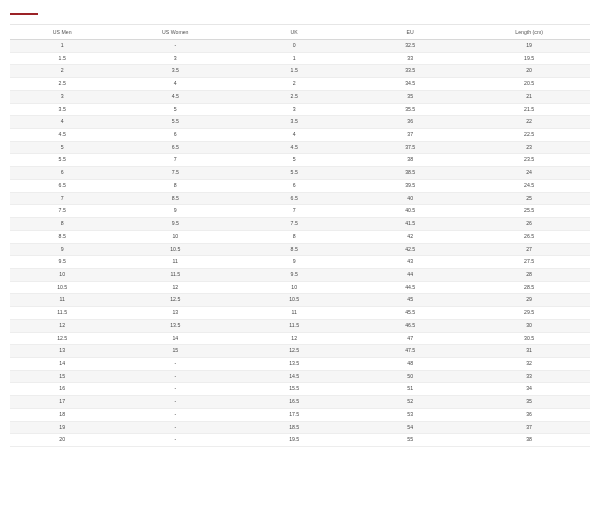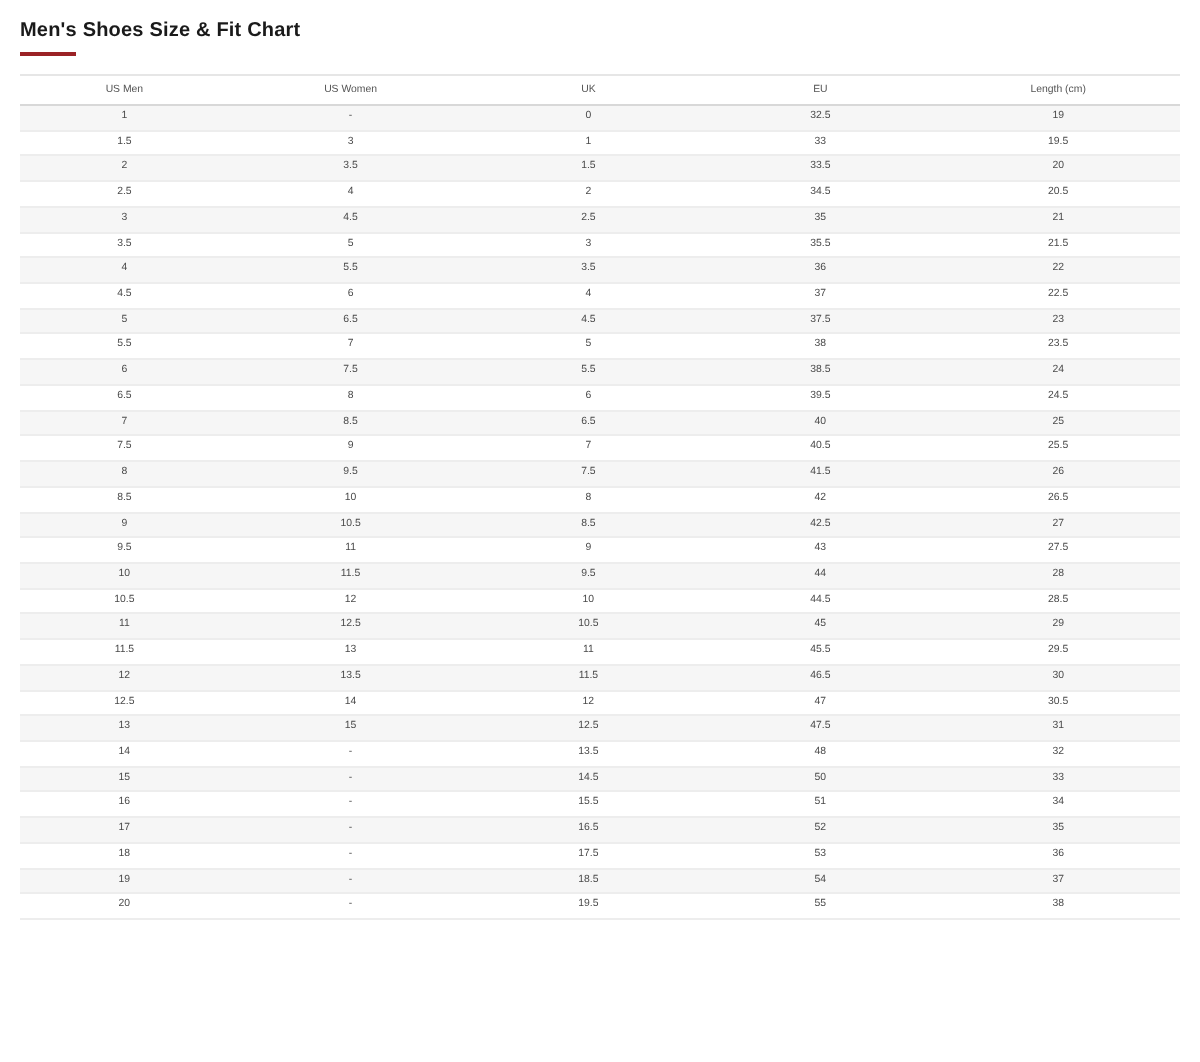--- a/index.html
+++ b/index.html
@@ -67,21 +67,20 @@
   col.c1 { width: 21%; }
   col.c2 { width: 20%; }
   col.c3 { width: 20%; }
   col.c4 { width: 21%; }
 </style>
 </head>
 <body>
 
 <div class="page">
 
-  <h1 class="title">Men's Shoes Size &amp; Fit Chart</h1>
   <div class="title-rule"></div>
 
   <table class="size-chart">
     <colgroup>
       <col class="c0">
         <col class="c1">
         <col class="c2">
         <col class="c3">
         <col class="c4">
     </colgroup>

